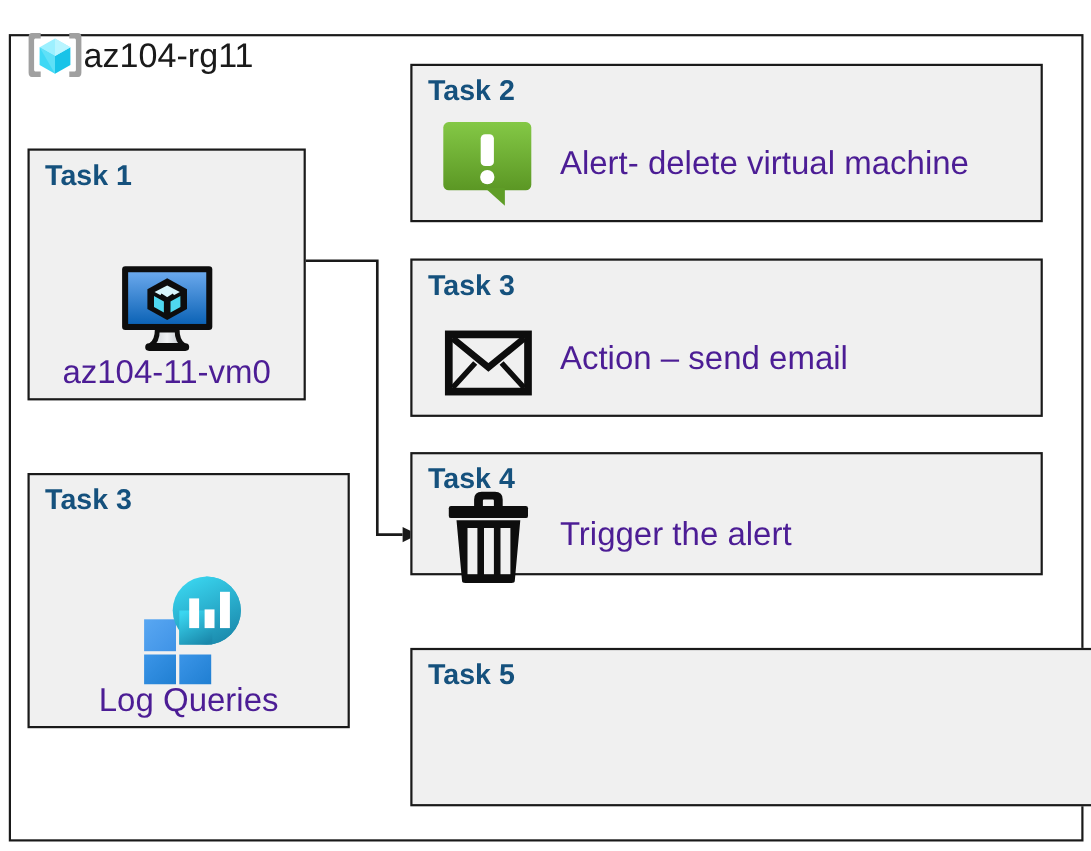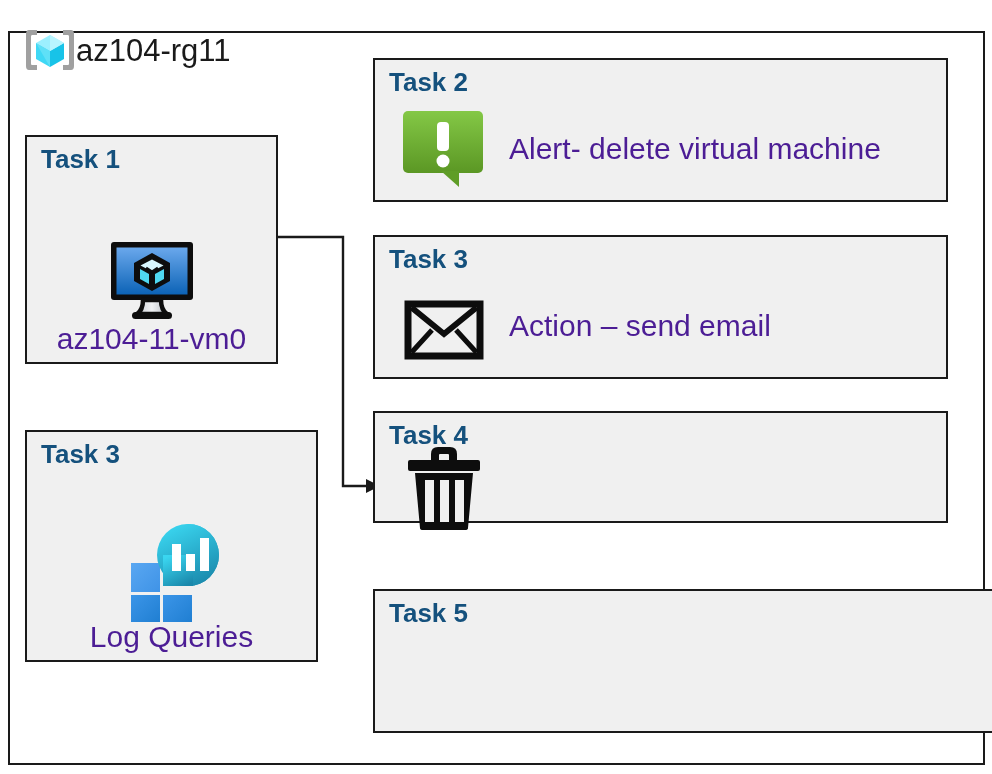--- a/index.html
+++ b/index.html
@@ -286,20 +286,21 @@
 
           <rect x="7" y="20" width="72" height="11" rx="2" fill="#0d0d0d"></rect>
 
           <path d="M14 33 L72 33 L67 88 Q67 90 64 90 L22 90 Q19 90 19 88 Z" fill="#0d0d0d"></path>
 
           <rect x="24" y="40" width="9" height="42" fill="#f0f0f0"></rect>
           <rect x="39" y="40" width="9" height="42" fill="#f0f0f0"></rect>
           <rect x="54" y="40" width="9" height="42" fill="#f0f0f0"></rect>
         </svg>
       </span>
+      <span class="card-caption">Trigger the alert</span>
     </div>
   </div>
 
   <div class="card card-horz" style="left:373px; top:589px; width:680px; height:144px;">
     <div class="card-label">Task 5</div>
   </div>
 
 </div>
 
 </body></html>

